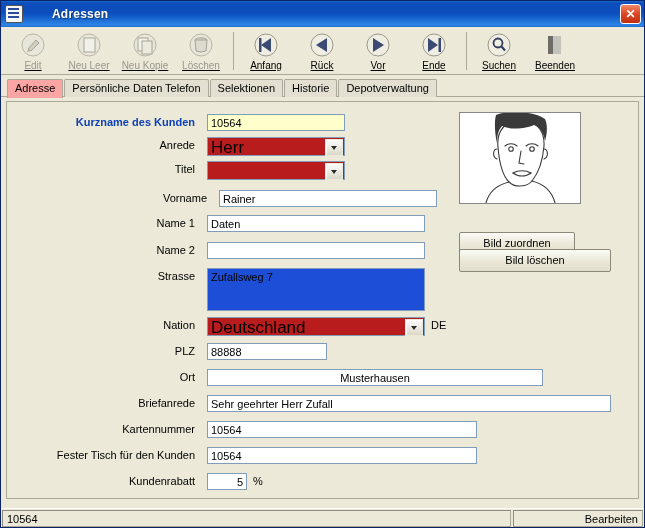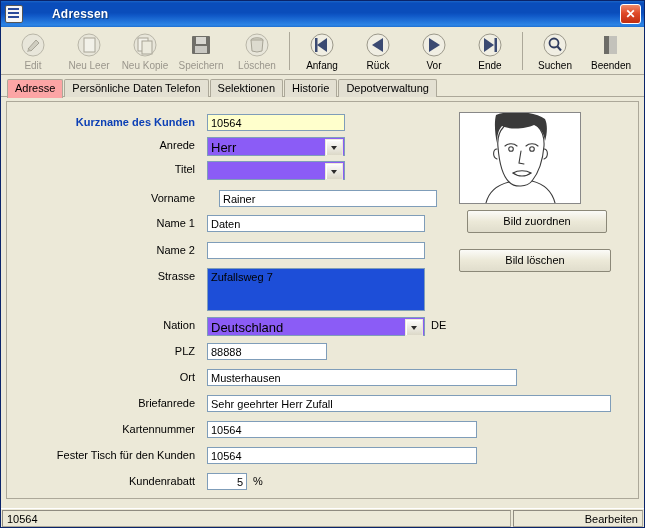--- a/index.html
+++ b/index.html
@@ -76,20 +76,21 @@
 
   
   .toolbar {
     height: 48px;
     background: #ece9d8;
     border-bottom: 1px solid #aca899;
     display: flex;
     align-items: flex-start;
     padding: 2px 4px 0 4px;
     box-sizing: border-box;
+    text-decoration: underline;
   }
   .tool {
     width: 56px;
     height: 44px;
     display: flex;
     flex-direction: column;
     align-items: center;
     justify-content: flex-start;
     padding-top: 2px;
     box-sizing: border-box;
@@ -192,24 +193,24 @@
     background: #1d4ed8;
     font-size: 11px;
     padding: 1px 3px;
     box-sizing: border-box;
     line-height: 14px;
     color: #000;
   }
   .combo {
     position: relative;
     border: 1px solid #7f9db9;
-    background: #8b5cf6;
+    background: #b91c1c;
     height: 19px;
     box-sizing: border-box;
-    font-size: 13px;
+    font-size: 17px;
     color: #000;
   }
   .combo .val {
     padding: 2px 20px 0 3px;
     line-height: 15px;
     white-space: nowrap;
     overflow: hidden;
   }
   .combo .arrow {
     position: absolute;
@@ -326,30 +327,20 @@
       <div class="glyph">
         <svg width="28" height="26" viewBox="0 0 28 26">
           <circle cx="14" cy="13" r="11" fill="#e8e6da" stroke="#b9b6a8"></circle>
           <rect x="7" y="6" width="10" height="13" fill="#f2f1e9" stroke="#a7a496"></rect>
           <rect x="11" y="9" width="10" height="13" fill="#eceadd" stroke="#a7a496"></rect>
         </svg>
       </div>
       <div class="lbl">Neu Kopie</div>
     </div>
 
-    <div class="tool">
-      <div class="glyph">
-        <svg width="28" height="26" viewBox="0 0 28 26">
-          <rect x="5" y="4" width="18" height="18" rx="1" fill="#706f69"></rect>
-          <rect x="9" y="5" width="10" height="7" fill="#d8d7d1"></rect>
-          <rect x="8" y="14" width="12" height="7" fill="#c9c8c2"></rect>
-        </svg>
-      </div>
-      <div class="lbl">Speichern</div>
-    </div>
 
     <div class="tool">
       <div class="glyph">
         <svg width="28" height="26" viewBox="0 0 28 26">
           <circle cx="14" cy="13" r="11" fill="#e8e6da" stroke="#b9b6a8"></circle>
           <ellipse cx="14" cy="8" rx="6" ry="2.2" fill="#d3d1c4" stroke="#a7a496"></ellipse>
           <path d="M8 8 L9 19 Q14 21 19 19 L20 8 Z" fill="#dddbcf" stroke="#a7a496"></path>
         </svg>
       </div>
       <div class="lbl">Löschen</div>
@@ -449,21 +440,21 @@
     </div>
 
     <div class="row" style="left:0px; top:59px;">
       <div class="flabel">Titel</div>
       <div class="combo" style="width:138px;">
         <div class="val"></div>
         <div class="arrow"></div>
       </div>
     </div>
 
-    <div class="row" style="left:0px; top:88px;gap:12px;">
+    <div class="row" style="left:12px; top:88px;">
       <div class="flabel">Vorname</div>
       <div class="inp" style="width:218px;">Rainer</div>
     </div>
 
     <div class="row" style="left:0px; top:113px;">
       <div class="flabel">Name 1</div>
       <div class="inp" style="width:218px;">Daten</div>
     </div>
 
     <div class="row" style="left:0px; top:140px;">
@@ -485,21 +476,21 @@
       <div class="suffix">DE</div>
     </div>
 
     <div class="row" style="left:0px; top:241px;">
       <div class="flabel">PLZ</div>
       <div class="inp" style="width:120px;">88888</div>
     </div>
 
     <div class="row" style="left:0px; top:267px;">
       <div class="flabel">Ort</div>
-      <div class="inp" style="width:310px;">Musterhausen</div>
+      <div class="inp" style="width:336px;text-align:center;">Musterhausen</div>
     </div>
 
     <div class="row" style="left:0px; top:293px;">
       <div class="flabel">Briefanrede</div>
       <div class="inp" style="width:404px;">Sehr geehrter Herr Zufall</div>
     </div>
 
     <div class="row" style="left:0px; top:319px;">
       <div class="flabel">Kartennummer</div>
       <div class="inp" style="width:270px;">10564</div>
@@ -530,21 +521,21 @@
           <path d="M53 60 C58 57 66 57 71 60"></path>
           <path d="M53 60 C58 64 66 64 71 60"></path>
           <path d="M72 68 C84 71 92 78 95 90"></path>
           <path d="M49 69 C37 72 29 78 26 90"></path>
           <path d="M37 36 C33 36 32 44 37 46"></path>
           <path d="M84 36 C88 36 89 44 84 46"></path>
         </g>
       </svg>
     </div>
 
-    <div class="btn" style="left:452px; top:108px; width:140px;margin-left:8px;">Bild zuordnen</div>
+    <div class="btn" style="left:452px; top:130px; width:116px;">Bild zuordnen</div>
     <div class="btn" style="left:452px; top:147px; width:152px;">Bild löschen</div>
 
   </div>
 
   <div class="statusbar">
     <div class="status-cell status-left">10564</div>
     <div class="status-cell status-right">Bearbeiten</div>
   </div>
 
 </div>

